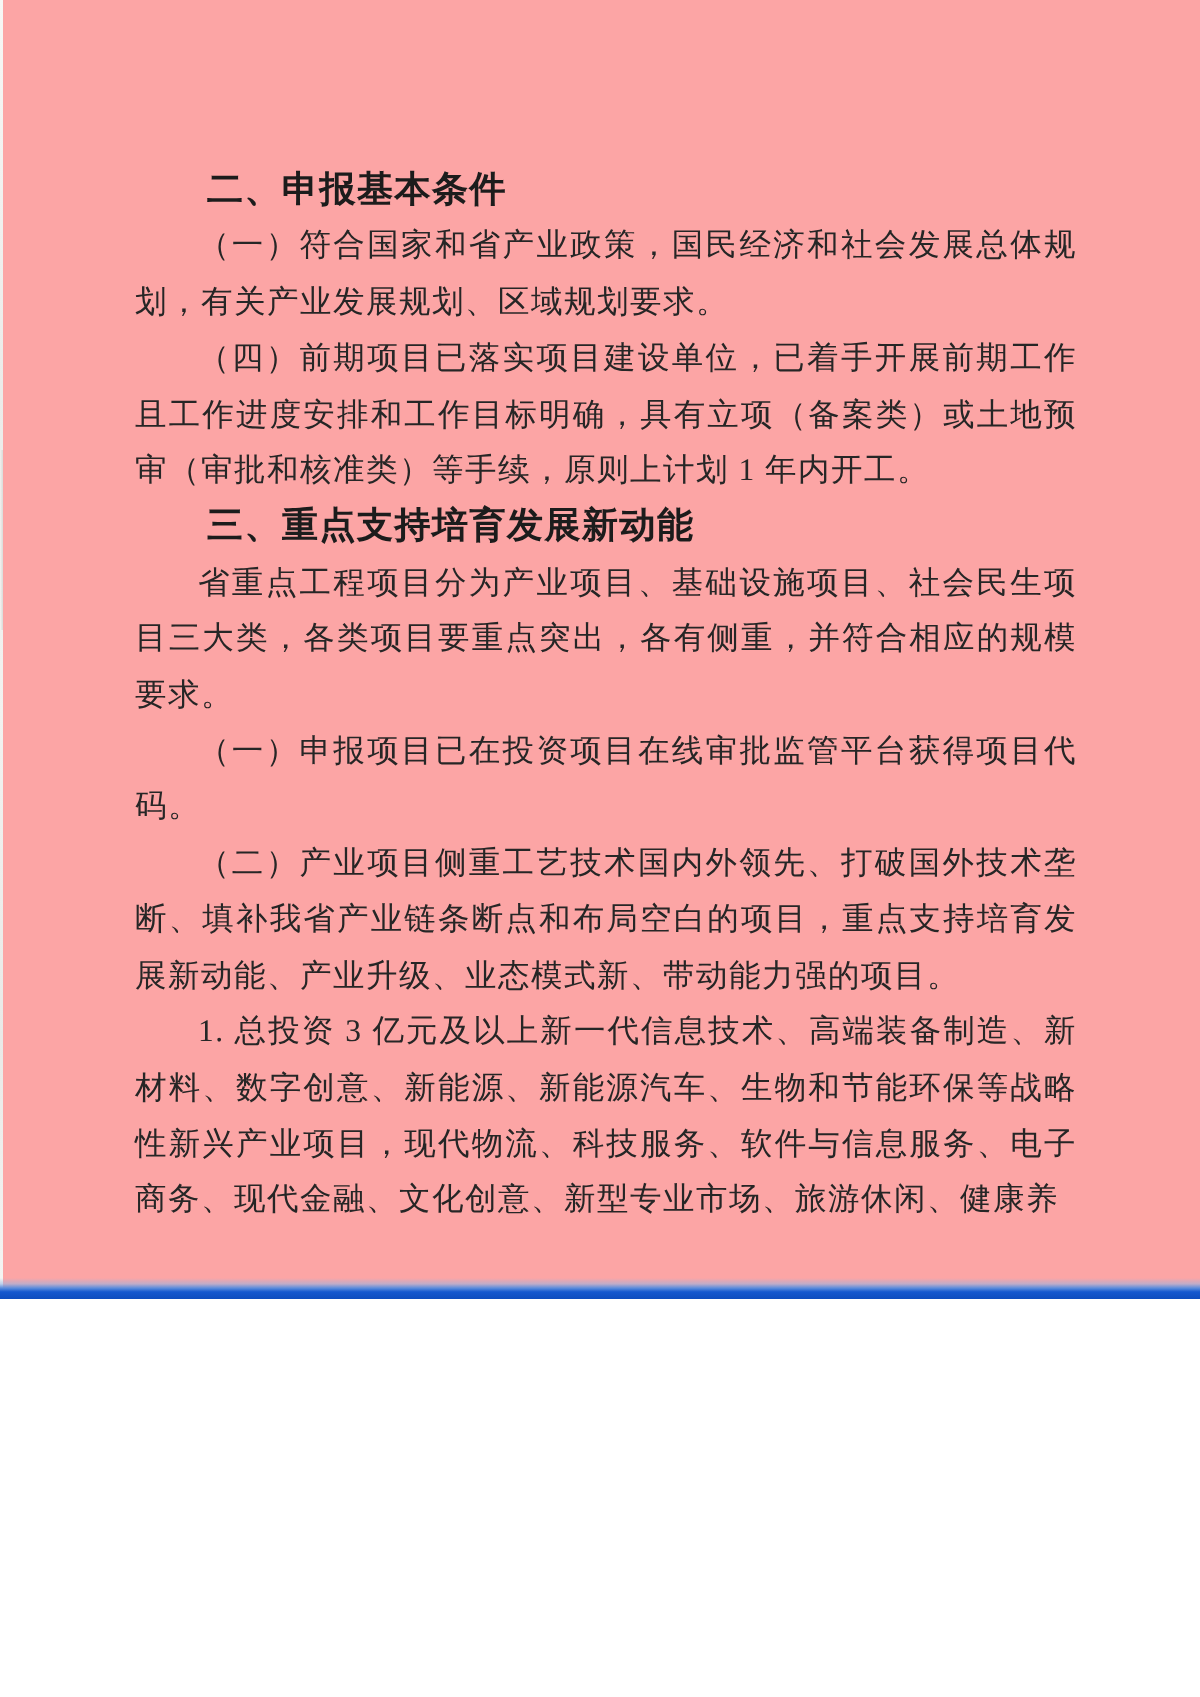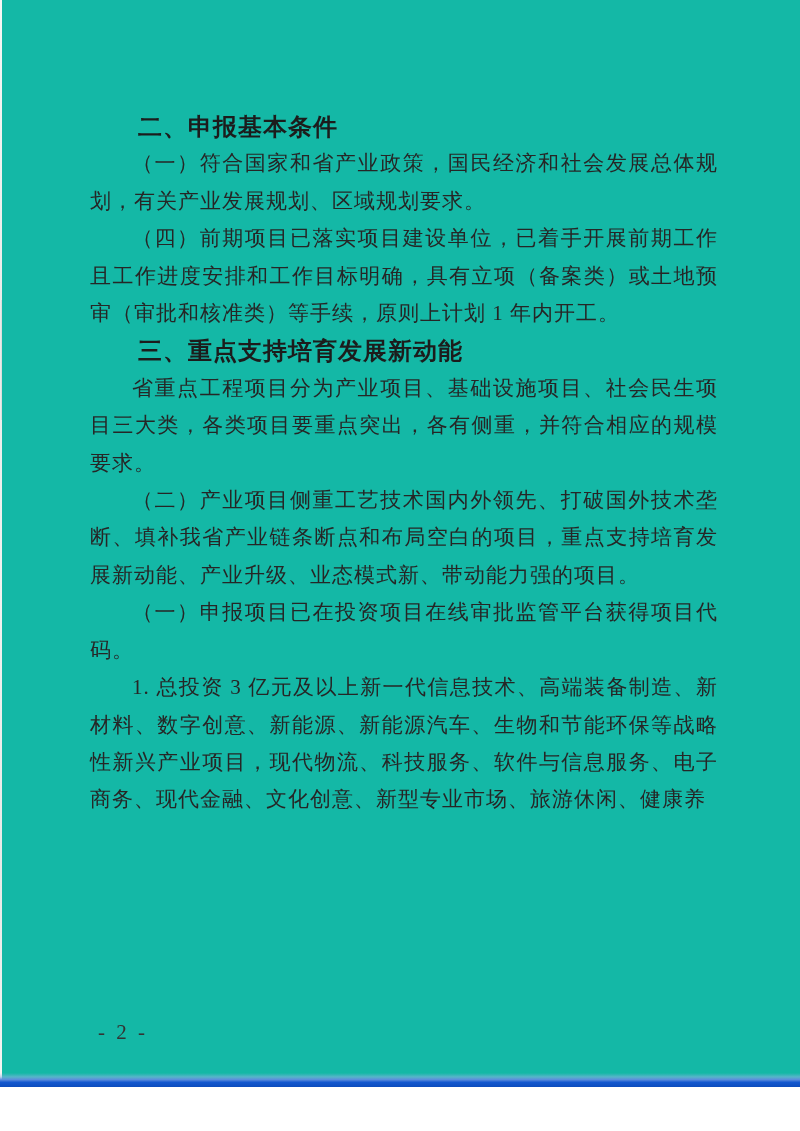--- a/index.html
+++ b/index.html
@@ -3,22 +3,22 @@
 <meta charset="utf-8">
 <style>
   html, body {
     margin: 0;
     padding: 0;
     background: #ffffff;
   }
   .page {
     position: relative;
     width: 800px;
-    height: 1087px;
-    background: #14b8a6;
+    height: 866px;
+    background: #fca5a5;
     overflow: hidden;
     font-family: "Liberation Serif", "DejaVu Serif", serif;
   }
   
   .left-scan {
     position: absolute;
     left: 0;
     top: 0;
     bottom: 0;
     width: 2px;
@@ -87,22 +87,22 @@
 <body>
 
 <div class="page">
 
   <div class="content">
     <div class="heading">二、申报基本条件</div>
     <div class="para">（一）符合国家和省产业政策，国民经济和社会发展总体规划，有关产业发展规划、区域规划要求。</div>
     <div class="para">（四）前期项目已落实项目建设单位，已着手开展前期工作且工作进度安排和工作目标明确，具有立项（备案类）或土地预审（审批和核准类）等手续，原则上计划 1 年内开工。</div>
     <div class="heading">三、重点支持培育发展新动能</div>
     <div class="para">省重点工程项目分为产业项目、基础设施项目、社会民生项目三大类，各类项目要重点突出，各有侧重，并符合相应的规模要求。</div>
+    <div class="para">（一）申报项目已在投资项目在线审批监管平台获得项目代码。</div>
     <div class="para">（二）产业项目侧重工艺技术国内外领先、打破国外技术垄断、填补我省产业链条断点和布局空白的项目，重点支持培育发展新动能、产业升级、业态模式新、带动能力强的项目。</div>
-    <div class="para">（一）申报项目已在投资项目在线审批监管平台获得项目代码。</div>
     <div class="para">1. 总投资 3 亿元及以上新一代信息技术、高端装备制造、新材料、数字创意、新能源、新能源汽车、生物和节能环保等战略性新兴产业项目，现代物流、科技服务、软件与信息服务、电子商务、现代金融、文化创意、新型专业市场、旅游休闲、健康养</div>
   </div>
 
   <div class="page-number">- 2 -</div>
 
   <div class="left-scan"></div>
   <div class="left-scan-dash"></div>
   <div class="bottom-band"></div>
 
 </div>

